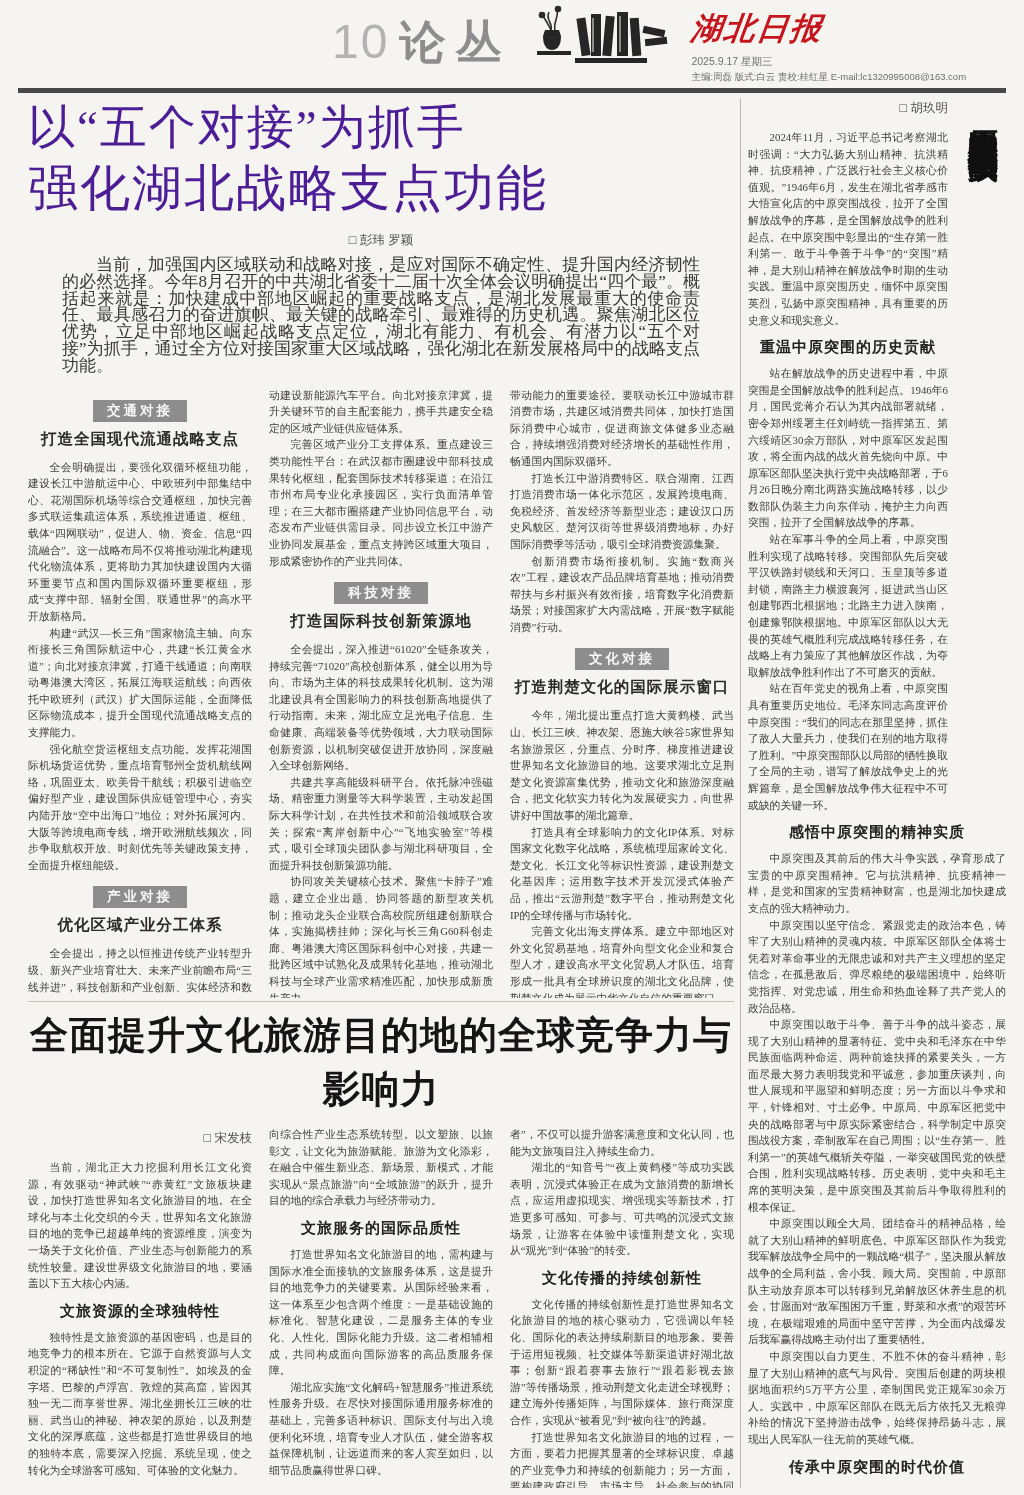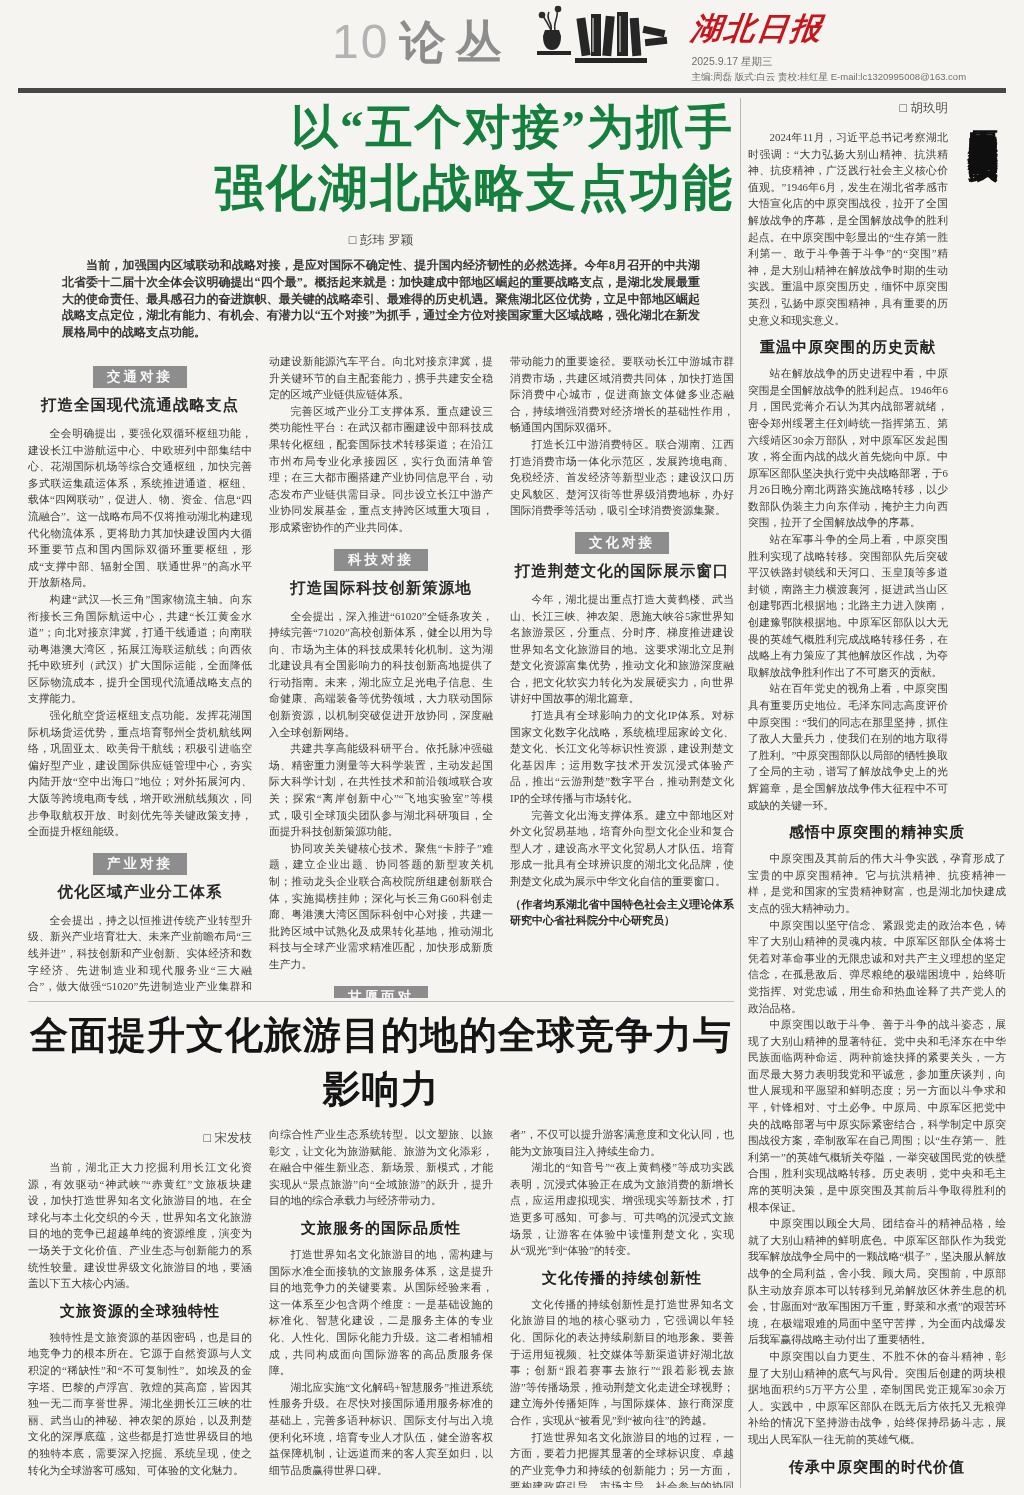--- a/index.html
+++ b/index.html
@@ -19,27 +19,27 @@
   .logo{font-size:31px;font-weight:900;font-style:italic;color:#c5161d;
     letter-spacing:2px;transform:skewX(-7deg);font-family:"Liberation Serif",serif;}
   .date-line{font-size:10.5px;color:#6f6f6f;margin-top:5px;font-family:"Liberation Sans",sans-serif;}
   .staff-line{font-size:9.5px;color:#6f6f6f;margin-top:2px;font-family:"Liberation Sans",sans-serif;}
   .masthead-rule{position:absolute;left:18px;width:988px;top:88px;height:5px;background:#474747;}
   .divider-v{position:absolute;left:740px;top:98px;height:1390px;width:1px;background:#b8b4ae;}
   .divider-h{position:absolute;left:28px;top:1001px;width:706px;height:1px;background:#c2beb8;}
 
   
   .lead-article{position:absolute;left:28px;top:98px;width:706px;height:900px;overflow:hidden;}
-  .lead-title{ text-align:right;font-weight:700;color:#15803d;letter-spacing:2px;}
+  .lead-title{ text-align:left;font-weight:400;color:#4c1d95;letter-spacing:2px;}
   .lead-title .t1{font-size:47px;line-height:58px;}
   .lead-title .t2{font-size:50px;line-height:64px;}
   .byline{ text-align:center;font-size:12.5px;color:#4e4e4e;margin:12px 0 8px;
     font-family:"Liberation Sans",sans-serif;}
-  .lead-intro{margin:4px 34px 12px;font-size:12px;line-height:16.8px;color:#383838;
-    text-align:justify;text-indent:2em;font-weight:bold;}
+  .lead-intro{margin:4px 34px 12px;font-size:17px;line-height:16.8px;color:#383838;
+    text-align:justify;text-indent:2em;}
   .lead-columns{display:flex;gap:17px;height:648px;overflow:hidden;}
   .colflow{flex:1;overflow:hidden;min-width:0;}
 
   
   .para{font-size:10.8px;line-height:16.6px;text-align:justify;text-indent:2em;margin:0;color:#3d3d3d;}
   .para.noindent{text-indent:0;}
   .section-head{text-align:center;margin:13px 0 9px;}
   .badge{display:inline-block;background:#8d8d8d;color:#f8f8f8;font-weight:700;
     font-size:13.5px;padding:2px 14px;letter-spacing:3px;
     font-family:"Liberation Sans",sans-serif;}
@@ -132,20 +132,21 @@
         <p class="para">完善区域产业分工支撑体系。重点建设三类功能性平台：在武汉都市圈建设中部科技成果转化枢纽，配套国际技术转移渠道；在沿江市州布局专业化承接园区，实行负面清单管理；在三大都市圈搭建产业协同信息平台，动态发布产业链供需目录。同步设立长江中游产业协同发展基金，重点支持跨区域重大项目，形成紧密协作的产业共同体。</p>
         <div class="section-head"><span class="badge">科技对接</span><div class="section-sub">打造国际科技创新策源地</div></div>
         <p class="para">全会提出，深入推进“61020”全链条攻关，持续完善“71020”高校创新体系，健全以用为导向、市场为主体的科技成果转化机制。这为湖北建设具有全国影响力的科技创新高地提供了行动指南。未来，湖北应立足光电子信息、生命健康、高端装备等优势领域，大力联动国际创新资源，以机制突破促进开放协同，深度融入全球创新网络。</p>
         <p class="para">共建共享高能级科研平台。依托脉冲强磁场、精密重力测量等大科学装置，主动发起国际大科学计划，在共性技术和前沿领域联合攻关；探索“离岸创新中心”“飞地实验室”等模式，吸引全球顶尖团队参与湖北科研项目，全面提升科技创新策源功能。</p>
         <p class="para">协同攻关关键核心技术。聚焦“卡脖子”难题，建立企业出题、协同答题的新型攻关机制；推动龙头企业联合高校院所组建创新联合体，实施揭榜挂帅；深化与长三角G60科创走廊、粤港澳大湾区国际科创中心对接，共建一批跨区域中试熟化及成果转化基地，推动湖北科技与全球产业需求精准匹配，加快形成新质生产力。</p>
         <div class="section-head"><span class="badge">甘愿面对</span></div>
       </div>
     <div class="colflow">
         <p class="para noindent">带动能力的重要途径。要联动长江中游城市群消费市场，共建区域消费共同体，加快打造国际消费中心城市，促进商旅文体健多业态融合，持续增强消费对经济增长的基础性作用，畅通国内国际双循环。</p>
         <p class="para">打造长江中游消费特区。联合湖南、江西打造消费市场一体化示范区，发展跨境电商、免税经济、首发经济等新型业态；建设汉口历史风貌区、楚河汉街等世界级消费地标，办好国际消费季等活动，吸引全球消费资源集聚。</p>
+        <p class="para">创新消费市场衔接机制。实施“数商兴农”工程，建设农产品品牌培育基地；推动消费帮扶与乡村振兴有效衔接，培育数字化消费新场景；对接国家扩大内需战略，开展“数字赋能消费”行动。</p>
         <div class="section-head"><span class="badge">文化对接</span><div class="section-sub">打造荆楚文化的国际展示窗口</div></div>
         <p class="para">今年，湖北提出重点打造大黄鹤楼、武当山、长江三峡、神农架、恩施大峡谷5家世界知名旅游景区，分重点、分时序、梯度推进建设世界知名文化旅游目的地。这要求湖北立足荆楚文化资源富集优势，推动文化和旅游深度融合，把文化软实力转化为发展硬实力，向世界讲好中国故事的湖北篇章。</p>
         <p class="para">打造具有全球影响力的文化IP体系。对标国家文化数字化战略，系统梳理屈家岭文化、楚文化、长江文化等标识性资源，建设荆楚文化基因库；运用数字技术开发沉浸式体验产品，推出“云游荆楚”数字平台，推动荆楚文化IP的全球传播与市场转化。</p>
         <p class="para">完善文化出海支撑体系。建立中部地区对外文化贸易基地，培育外向型文化企业和复合型人才，建设高水平文化贸易人才队伍。培育形成一批具有全球辨识度的湖北文化品牌，使荆楚文化成为展示中华文化自信的重要窗口。</p>
         <p class="article-footer">（作者均系湖北省中国特色社会主义理论体系研究中心省社科院分中心研究员）</p>
       </div>
   </div>
 </div>
 
 <div class="right-article">

